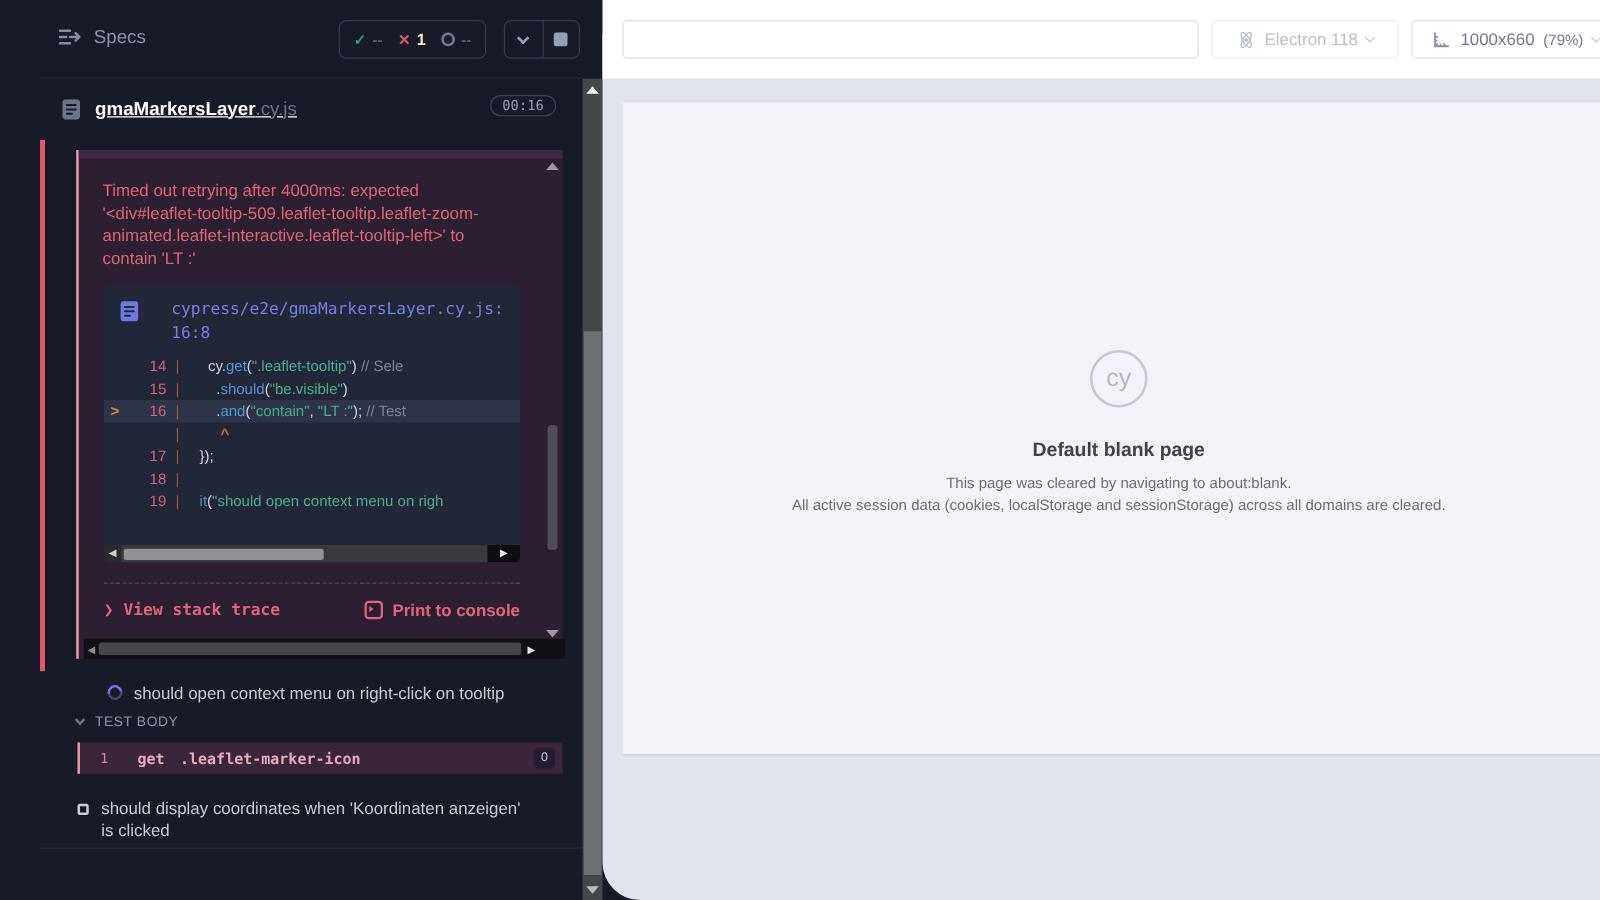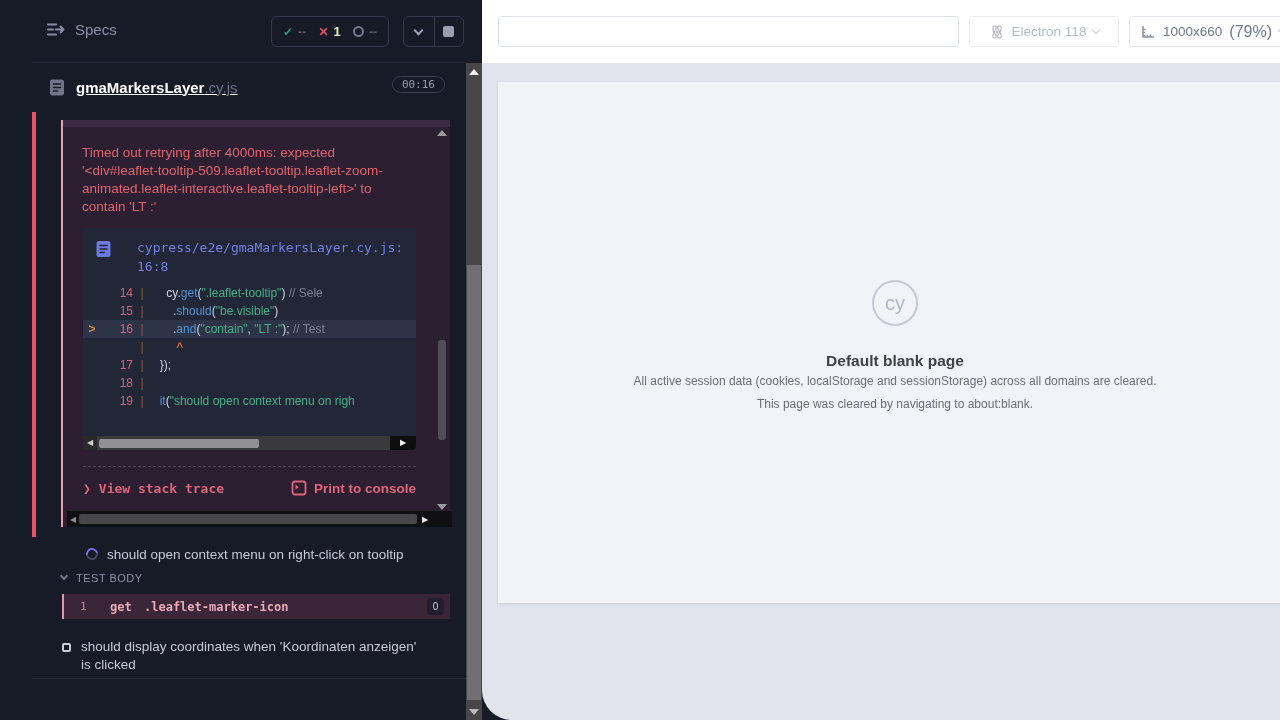--- a/index.html
+++ b/index.html
@@ -104,21 +104,21 @@
   
   .stage { position:absolute; left:450px; top:0; width:830px; height:720px; background:#e1e4ec;border-radius:30px; }
   .stage-header { position:absolute; left:0; top:0; width:830px; height:63px; background:#ffffff; }
   .url-input { position:absolute; left:16px; top:16px; width:461px; height:31px; border:1px solid #dde0e8; border-radius:4px;
                background:#fff; font-size:13px; color:#4a5163; padding:0 10px; outline:none; }
   .hdr-btn { position:absolute; top:16px; height:31px; border-radius:4px; background:#fff; display:flex; align-items:center; justify-content:center; gap:7px; cursor:pointer; }
   .browser-btn { left:487px; width:150px; border:1px solid #eceef3; }
   .browser-label { color:#b9bec9; font-size:13.5px; }
   .viewport-btn { left:647px; width:167px; border:1px solid #e3e6ec; }
   .viewport-label { color:#6f7890; font-size:13.5px; }
-  .viewport-scale { color:#6f7890; font-size:16px; }
+  .viewport-scale { color:#6f7890; font-size:12px; }
   .chev-lt { display:inline-block; width:6px; height:6px; border-right:1.5px solid #c6cbd6; border-bottom:1.5px solid #c6cbd6; transform:rotate(45deg); margin-top:-4px; }
 
   .aut-frame { position:absolute; left:16px; top:82px; width:794px; height:521px; background:#f2f3f8; box-shadow:0 1px 3px rgba(0,0,0,0.10);
                display:flex; flex-direction:column; align-items:center; }
   .cy-logo { margin-top:198px; width:46px; height:46px; border:2px solid #c5c8d6; border-radius:50%;
              display:flex; align-items:center; justify-content:center; color:#b3b8c9; font-size:20px; }
   .blank-title { margin-top:26px; color:#3f4248; font-size:15.5px; font-weight:bold; }
   .blank-line { color:#6b6e76; font-size:12px; }
   .blank-line.l1 { margin-top:9px; }
   .blank-line.l2 { margin-top:4px; }
@@ -285,18 +285,18 @@
         </svg>
         <span class="viewport-label">1000x660</span>
         <span class="viewport-scale">(79%)</span>
         <span class="chev-lt"></span>
       </div>
     </header>
 
     <div class="aut-frame">
       <div class="cy-logo">cy</div>
       <div class="blank-title">Default blank page</div>
+      <div class="blank-line l1">This page was cleared by navigating to about:blank.</div>
       <div class="blank-line l2">All active session data (cookies, localStorage and sessionStorage) across all domains are cleared.</div>
-      <div class="blank-line l1">This page was cleared by navigating to about:blank.</div>
     </div>
   </section>
 
 </div>
 
 </body></html>

